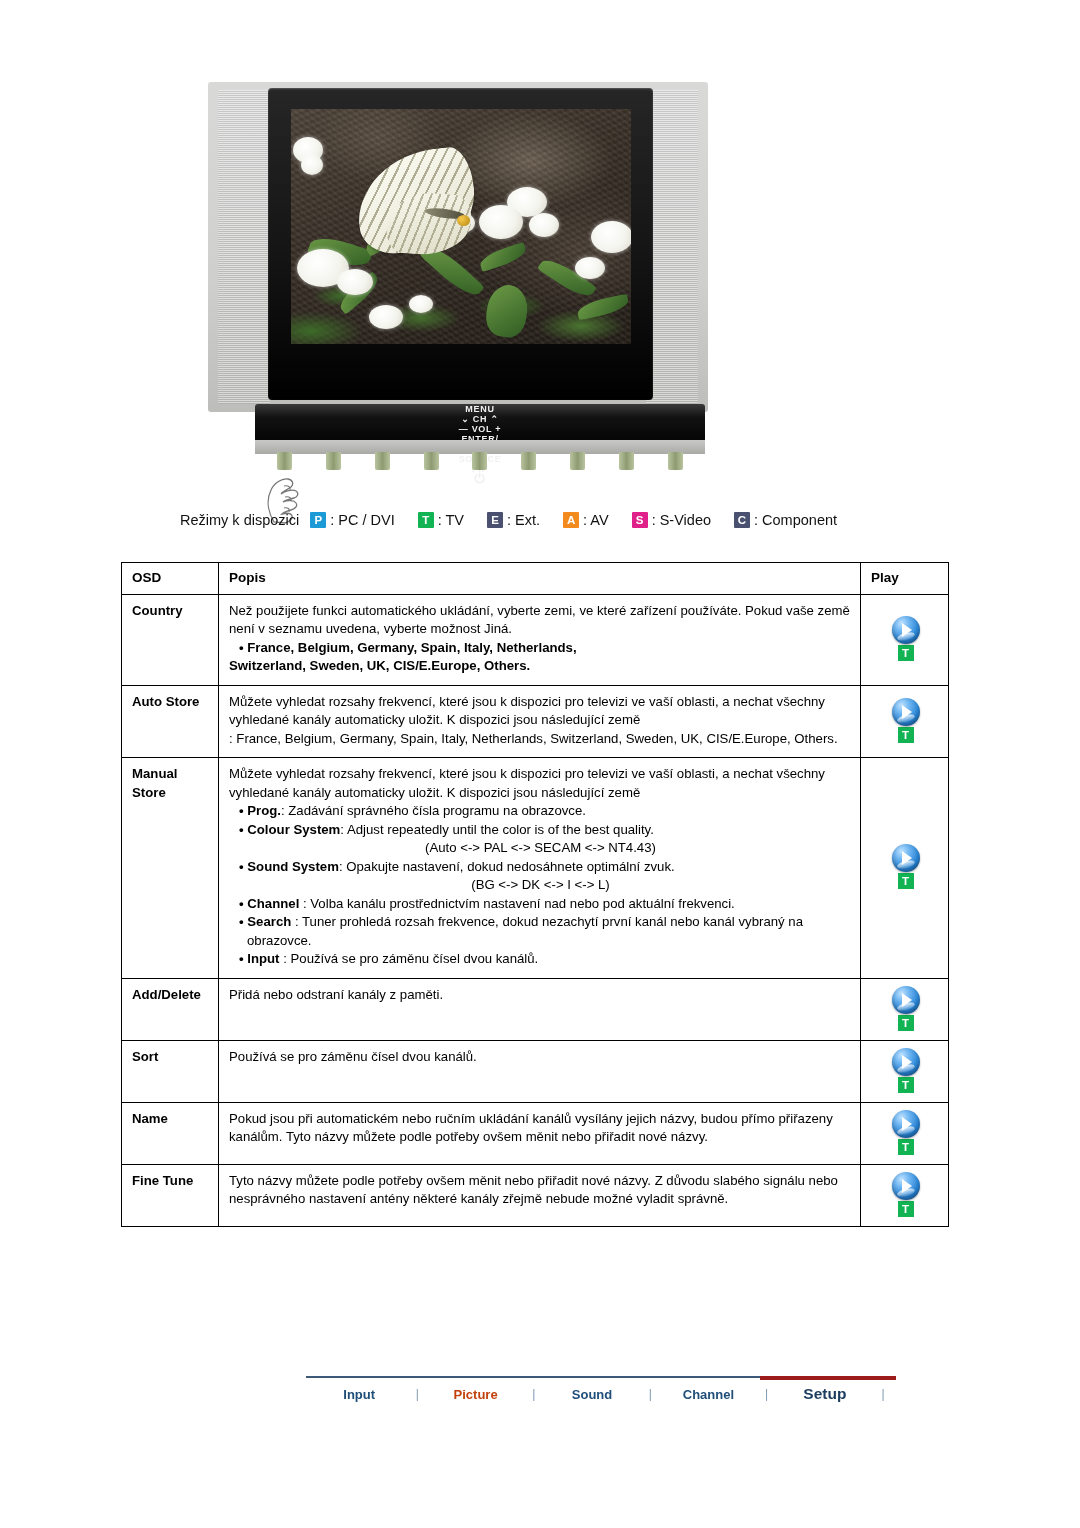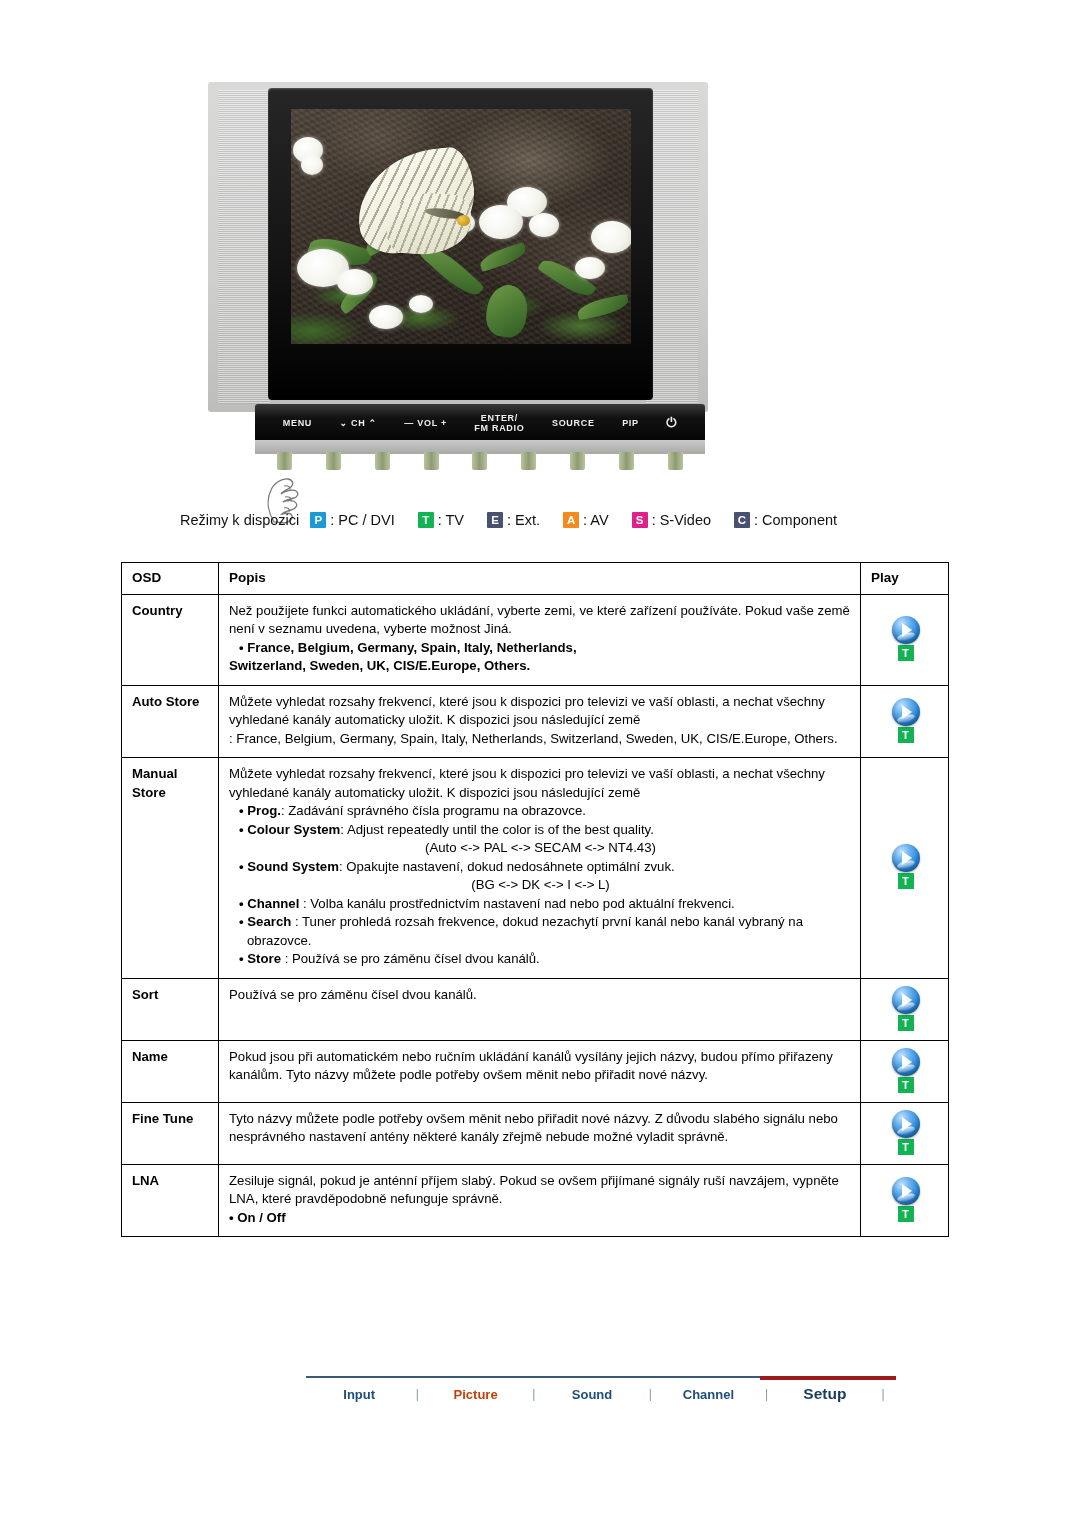--- a/index.html
+++ b/index.html
@@ -234,20 +234,21 @@
     position: absolute;
     inset: 0;
     display: flex;
     align-items: center;
     justify-content: space-around;
     padding: 0 14px;
     font-size: 9px;
     font-weight: bold;
     letter-spacing: 0.7px;
     font-family: "Liberation Sans", sans-serif;
+    flex-direction: column;
   }
   .ctrl-items > div { text-align: center; line-height: 10px; white-space: nowrap; }
   .feet {
     position: absolute;
     left: 60px;
     top: 370px;
     width: 440px;
     height: 18px;
     display: flex;
     justify-content: space-around;
@@ -596,21 +597,31 @@
         </td>
         <td class="cell-desc">
           <p>Můžete vyhledat rozsahy frekvencí, které jsou k dispozici pro televizi ve vaší oblasti, a nechat všechny vyhledané kanály automaticky uložit. K dispozici jsou následující země</p>
           <p class="indent"><span class="b">• Prog.</span><span>: Zadávání správného čísla programu na obrazovce.</span></p>
           <p class="indent"><span class="b">• Colour System</span><span>: Adjust repeatedly until the color is of the best quality.</span></p>
           <p class="center">(Auto &lt;-&gt; PAL &lt;-&gt; SECAM &lt;-&gt; NT4.43)</p>
           <p class="indent"><span class="b">• Sound System</span><span>: Opakujte nastavení, dokud nedosáhnete optimální zvuk.</span></p>
           <p class="center">(BG &lt;-&gt; DK &lt;-&gt; I &lt;-&gt; L)</p>
           <p class="indent"><span class="b">• Channel</span><span> : Volba kanálu prostřednictvím nastavení nad nebo pod aktuální frekvenci.</span></p>
           <p class="indent"><span class="b">• Search</span><span> : Tuner prohledá rozsah frekvence, dokud nezachytí první kanál nebo kanál vybraný na obrazovce.</span></p>
-          <p class="indent"><span class="b">• Store</span><span> : Používá se pro záměnu čísel dvou kanálů.</span></p>
+          <p class="indent"><span class="b">• Input</span><span> : Používá se pro záměnu čísel dvou kanálů.</span></p>
+        </td>
+        <td class="cell-play" style="vertical-align: middle;"><span class="play-icon-wrap">
+            <span class="play-orb"></span>
+            <span class="t-badge" style="background: rgb(18, 179, 82);">T</span>
+          </span></td>
+      </tr>
+      <tr>
+        <td class="cell-osd">Add/Delete</td>
+        <td class="cell-desc">
+          <p>Přidá nebo odstraní kanály z paměti.</p>
         </td>
         <td class="cell-play" style="vertical-align: middle;"><span class="play-icon-wrap">
             <span class="play-orb"></span>
             <span class="t-badge" style="background: rgb(18, 179, 82);">T</span>
           </span></td>
       </tr>
       <tr>
         <td class="cell-osd">Sort</td>
         <td class="cell-desc">
           <p>Používá se pro záměnu čísel dvou kanálů.</p>
@@ -627,31 +638,20 @@
         </td>
         <td class="cell-play" style="vertical-align: middle;"><span class="play-icon-wrap">
             <span class="play-orb"></span>
             <span class="t-badge" style="background: rgb(18, 179, 82);">T</span>
           </span></td>
       </tr>
       <tr>
         <td class="cell-osd">Fine Tune</td>
         <td class="cell-desc">
           <p>Tyto názvy můžete podle potřeby ovšem měnit nebo přiřadit nové názvy. Z důvodu slabého signálu nebo nesprávného nastavení antény některé kanály zřejmě nebude možné vyladit správně.</p>
-        </td>
-        <td class="cell-play" style="vertical-align: middle;"><span class="play-icon-wrap">
-            <span class="play-orb"></span>
-            <span class="t-badge" style="background: rgb(18, 179, 82);">T</span>
-          </span></td>
-      </tr>
-      <tr>
-        <td class="cell-osd">LNA</td>
-        <td class="cell-desc">
-          <p>Zesiluje signál, pokud je anténní příjem slabý. Pokud se ovšem přijímané signály ruší navzájem, vypněte LNA, které pravděpodobně nefunguje správně.</p>
-          <p class="b">• On / Off</p>
         </td>
         <td class="cell-play" style="vertical-align: middle;"><span class="play-icon-wrap">
             <span class="play-orb"></span>
             <span class="t-badge" style="background: rgb(18, 179, 82);">T</span>
           </span></td>
       </tr>
     </tbody>
 </table>
 
 <div class="footer-nav">

